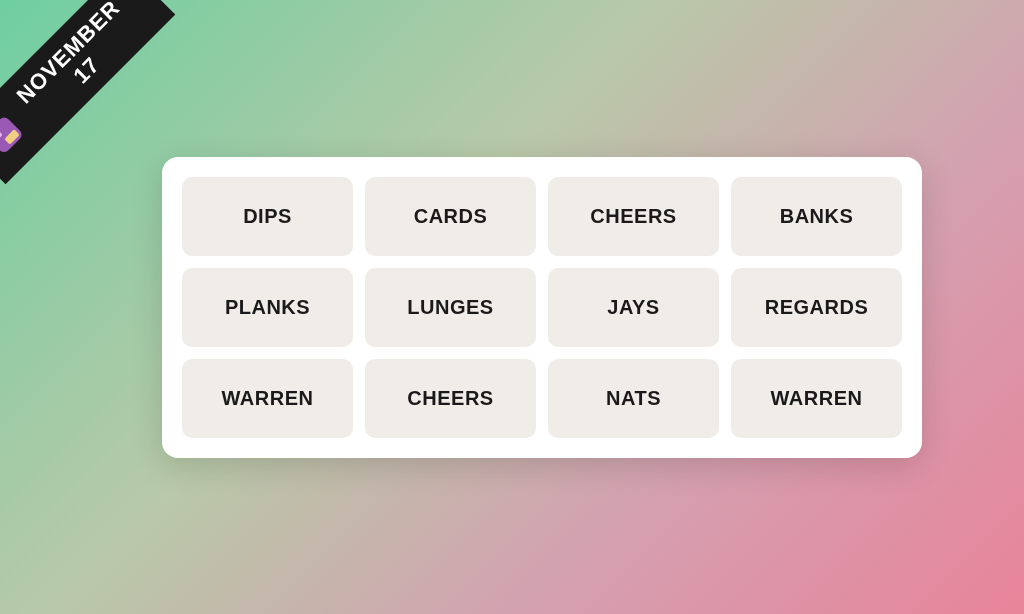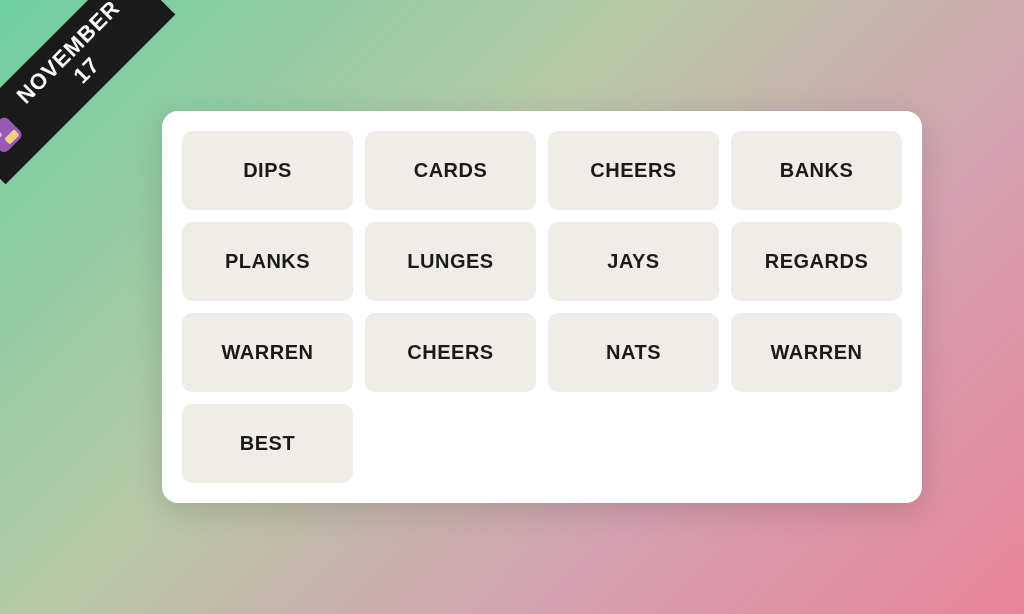--- a/index.html
+++ b/index.html
@@ -154,17 +154,14 @@
       </div>
       <div class="word-card">
         <span class="word-label">CHEERS</span>
       </div>
       <div class="word-card">
         <span class="word-label">NATS</span>
       </div>
       <div class="word-card">
         <span class="word-label">WARREN</span>
       </div>
-      <div class="word-card">
-        <span class="word-label">BEST</span>
-      </div>
     </div>
 </div>
 
 </body></html>

